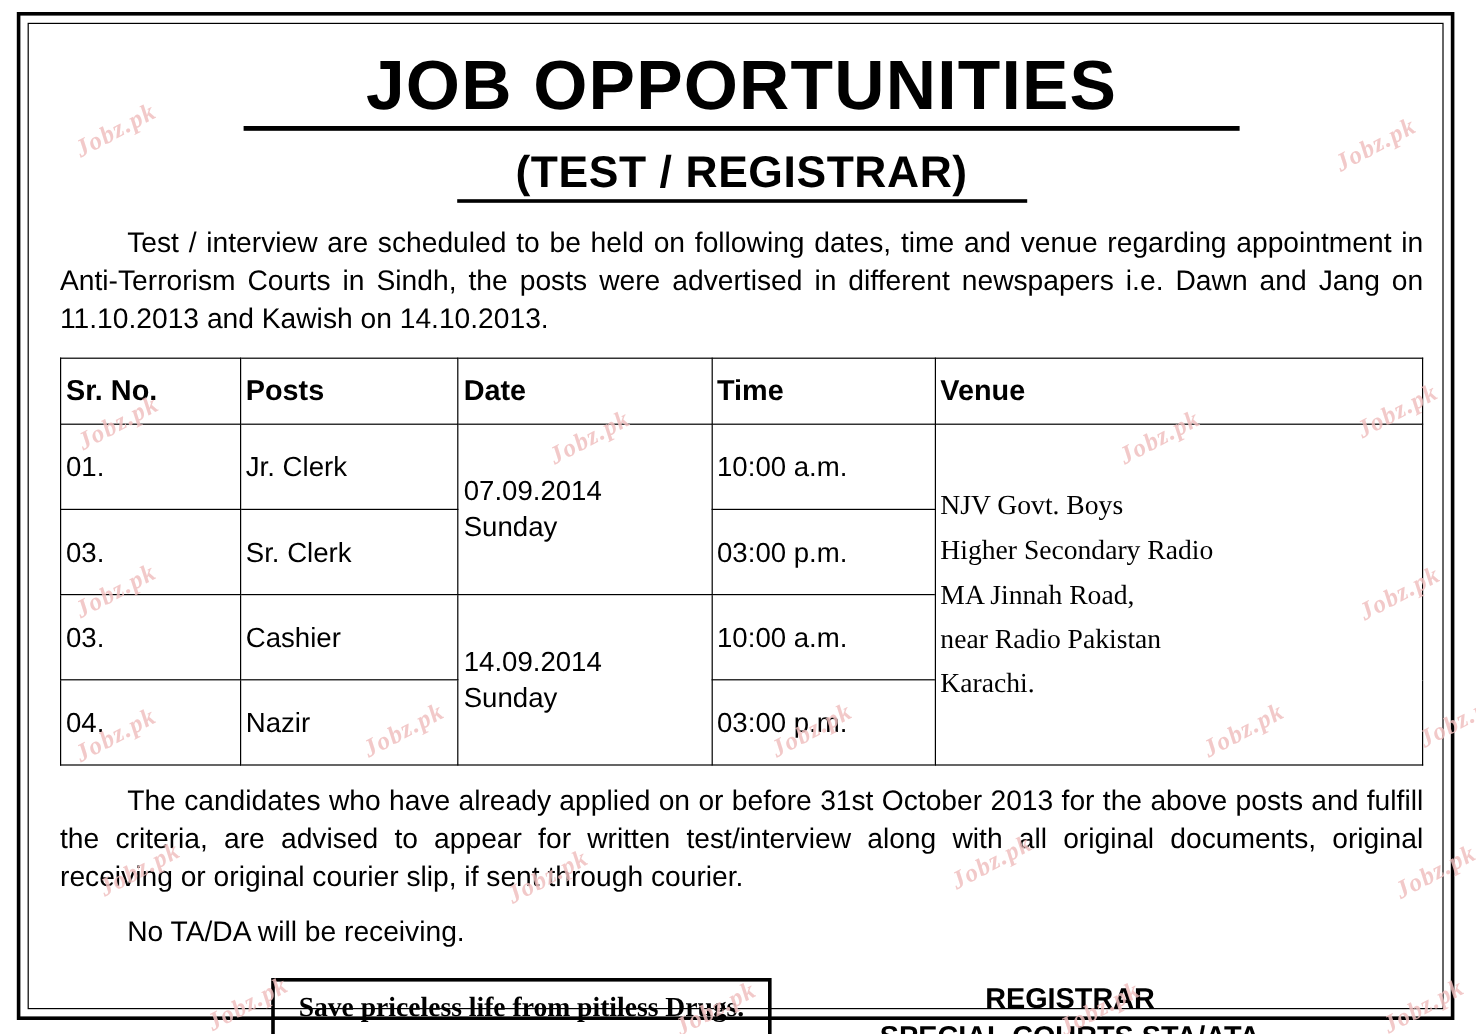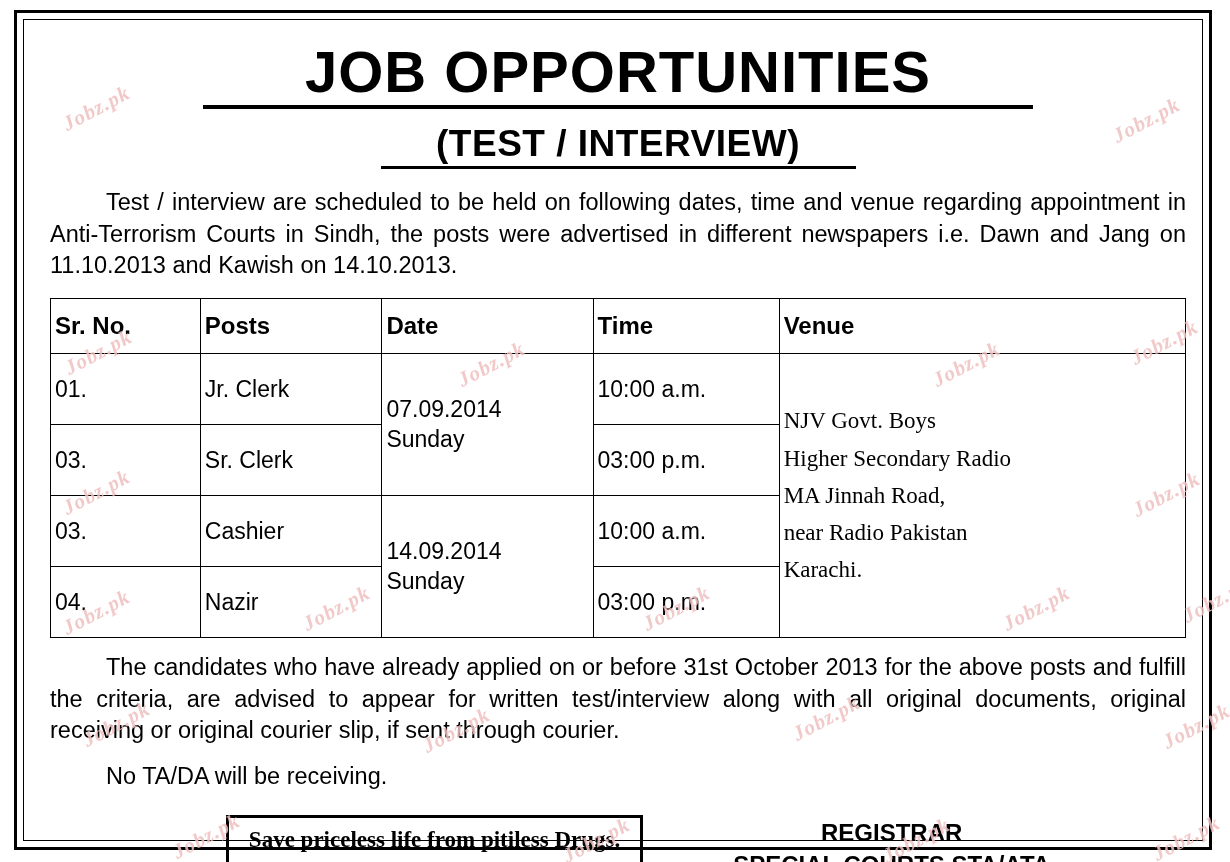--- a/index.html
+++ b/index.html
@@ -167,21 +167,21 @@
 
 <div id="ad-frame">
   <div id="ad-inner">
 
     <div>
       <div class="title">JOB OPPORTUNITIES</div>
       <span class="title-underline"></span>
     </div>
 
     <div>
-      <div class="subtitle">(TEST / INTERVIEW)</div>
+      <div class="subtitle">(TEST / REGISTRAR)</div>
       <span class="subtitle-underline"></span>
     </div>
 
     <p class="para">Test / interview are scheduled to be held on following dates, time and venue regarding appointment in Anti-Terrorism Courts in Sindh, the posts were advertised in different newspapers i.e. Dawn and Jang on 11.10.2013 and Kawish on 14.10.2013.</p>
 
     <table class="sched">
       <colgroup>
         <col class="col-sr">
           <col class="col-post">
           <col class="col-date">

